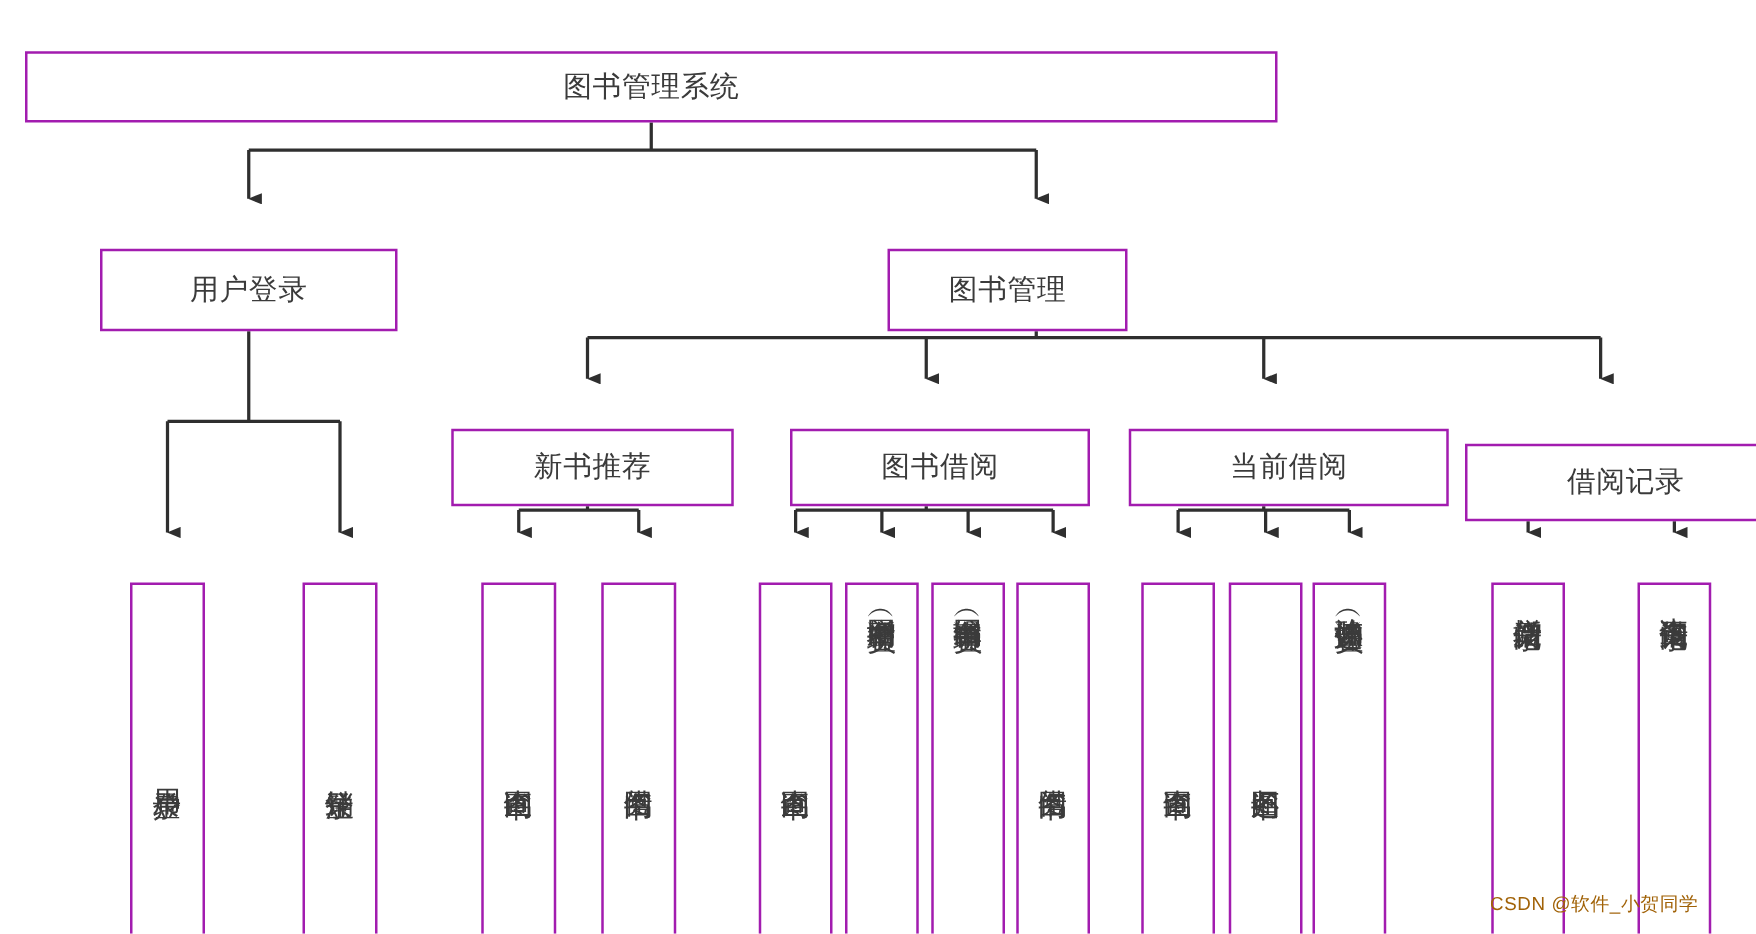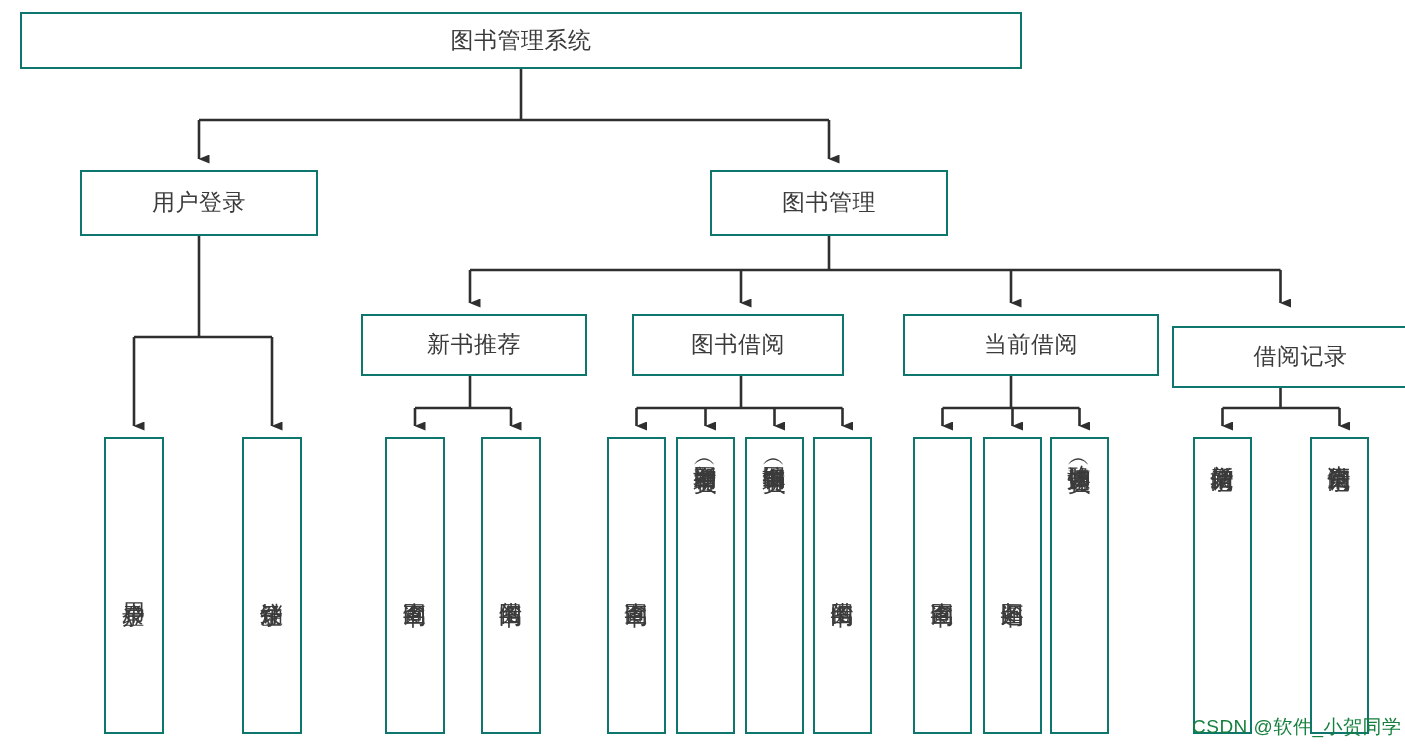--- a/index.html
+++ b/index.html
@@ -21,25 +21,26 @@
     position: absolute;
     left: 0;
     top: 0;
     width: 1405px;
     height: 747px;
   }
   .node {
     position: absolute;
     box-sizing: border-box;
     background: #ffffff;
-    border: 2px solid #0f766e;
+    border: 2px solid #a21caf;
     display: flex;
     align-items: center;
     justify-content: center;
     color: #3b3b3b;
+    margin-top: 29px;
   }
   .node-label {
     display: block;
     text-align: center;
     line-height: 1.12;
     color: #3b3b3b;
   }
   .node.horizontal .node-label {
     font-size: 23px;
     letter-spacing: 0.5px;
@@ -56,22 +57,22 @@
     letter-spacing: 1px;
     line-height: 1.05;
     white-space: nowrap;
   }
   .node.vertical.centered {
     align-items: center;
     padding-top: 0;
   }
   .watermark {
     position: absolute;
-    font-size: 19px;
-    color: #15803d;
+    font-size: 15px;
+    color: #a16207;
     white-space: nowrap;
     letter-spacing: 0.5px;
   }
 </style>
 </head>
 <body>
 
 <div id="diagram-root">
 
   <svg class="connectors" viewBox="0 0 1405 747" xmlns="http://www.w3.org/2000/svg">
@@ -117,27 +118,27 @@
       </g>
   </svg>
 
   <div id="node-layer">
       <div class="node horizontal" style="left: 20px; top: 12px; width: 1002px; height: 57px;">
         <span class="node-label">图书管理系统</span>
       </div>
       <div class="node horizontal" style="left: 80px; top: 170px; width: 238px; height: 66px;">
         <span class="node-label">用户登录</span>
       </div>
-      <div class="node horizontal" style="left: 710px; top: 170px; width: 238px; height: 66px;">
+      <div class="node horizontal" style="left: 710px; top: 170px; width: 192px; height: 66px;">
         <span class="node-label">图书管理</span>
       </div>
       <div class="node horizontal" style="left: 361px; top: 314px; width: 226px; height: 62px;">
         <span class="node-label">新书推荐</span>
       </div>
-      <div class="node horizontal" style="left: 632px; top: 314px; width: 212px; height: 62px;">
+      <div class="node horizontal" style="left: 632px; top: 314px; width: 240px; height: 62px;">
         <span class="node-label">图书借阅</span>
       </div>
       <div class="node horizontal" style="left: 903px; top: 314px; width: 256px; height: 62px;">
         <span class="node-label">当前借阅</span>
       </div>
       <div class="node horizontal" style="left: 1172px; top: 326px; width: 257px; height: 62px;">
         <span class="node-label">借阅记录</span>
       </div>
       <div class="node vertical centered" style="left: 104px; top: 437px; width: 60px; height: 297px;">
         <span class="node-label">用户登录</span>

